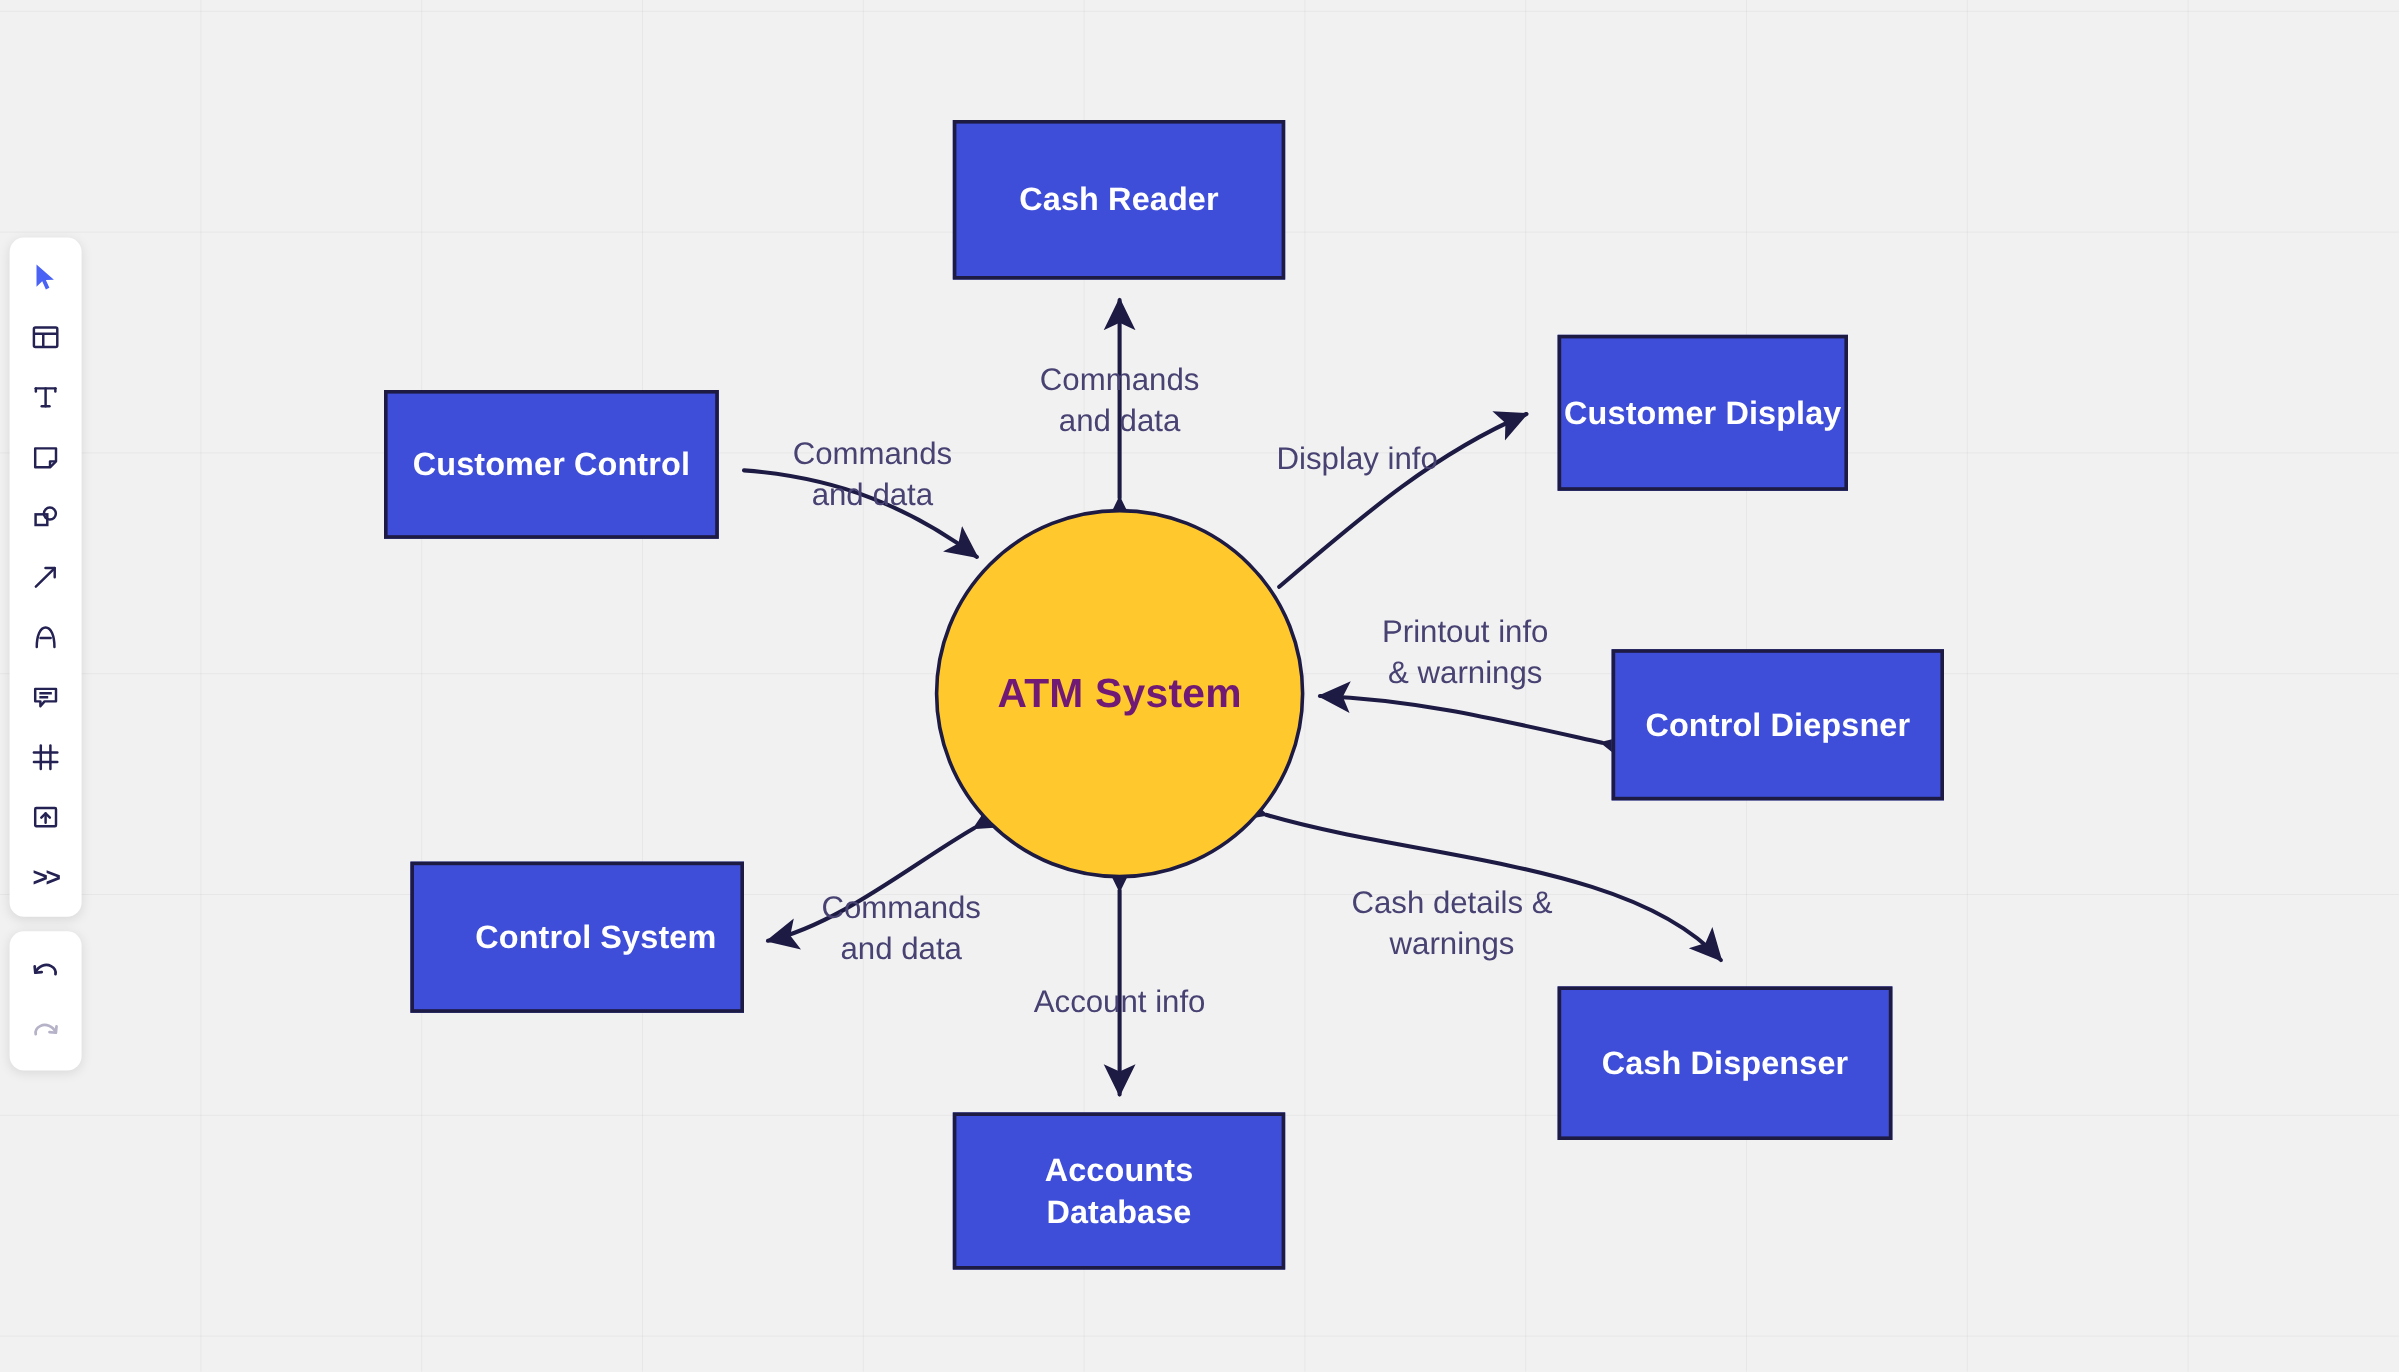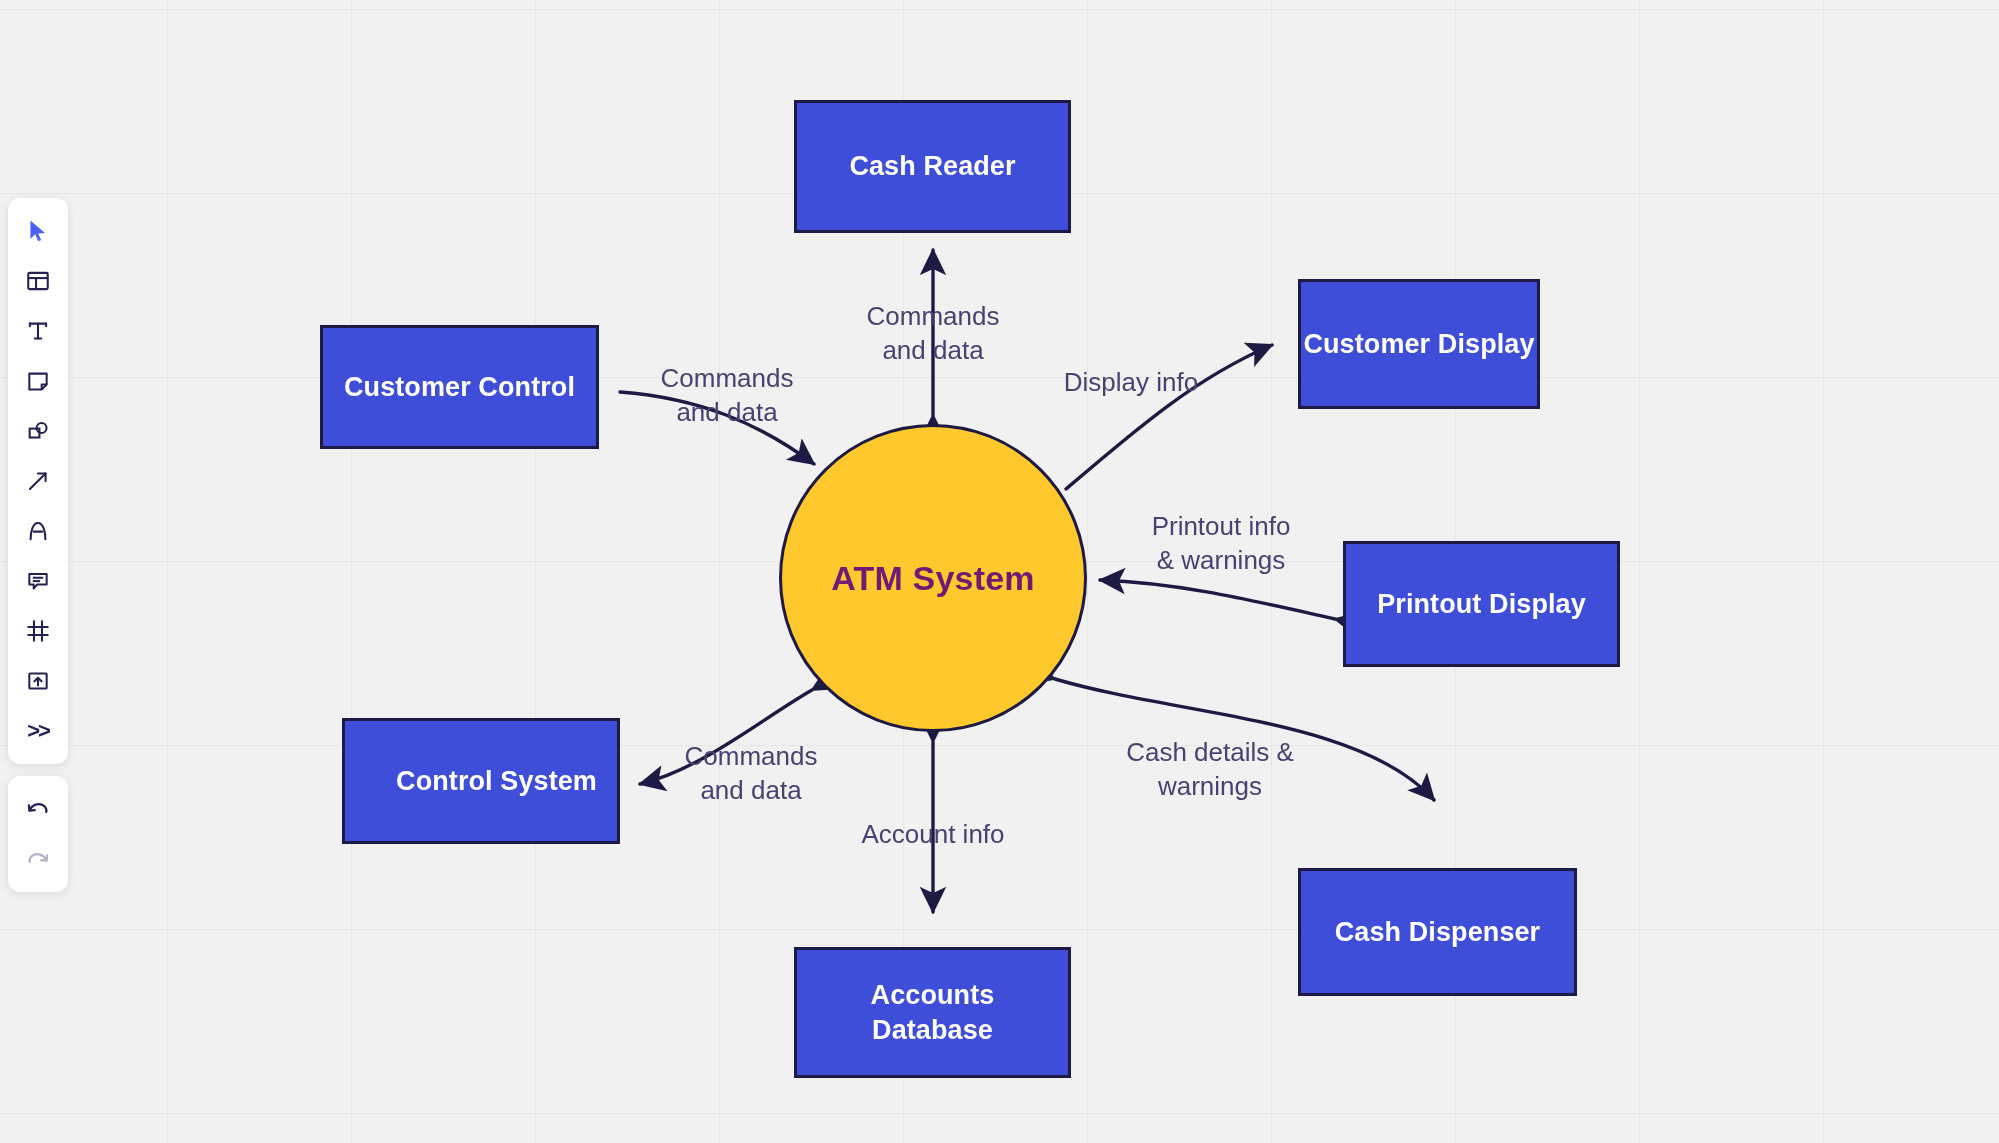--- a/index.html
+++ b/index.html
@@ -160,32 +160,32 @@
 
   <div class="node-box" style="left:320px; top:325px; width:279px; height:124px;">
     <span>Customer Control</span>
   </div>
 
   <div class="node-box" style="left:1298px; top:279px; width:242px; height:130px;">
     <span>Customer Display</span>
   </div>
 
   <div class="node-box" style="left:1343px; top:541px; width:277px; height:126px;">
-    <span>Printout Display</span>
-  </div>
-
-  <div class="node-box" style="left:1298px; top:822px; width:279px; height:128px;margin-top:46px;">
+    <span>Control Diepsner</span>
+  </div>
+
+  <div class="node-box" style="left:1298px; top:822px; width:279px; height:128px;">
     <span>Cash Dispenser</span>
   </div>
 
   <div class="node-box" style="left:342px; top:718px; width:278px; height:126px;padding-left:31px;">
     <span>Control System</span>
   </div>
 
-  <div class="node-box" style="left:794px; top:927px; width:277px; height:131px;margin-top:20px;">
+  <div class="node-box" style="left:794px; top:927px; width:277px; height:131px;">
     <span class="ml" style="white-space:pre-line;">Accounts
 Database</span>
   </div>
 
   <div class="edge-label" style="left:813px; top:300px; width:240px;">Commands
 and data</div>
 
   <div class="edge-label" style="left:607px; top:362px; width:240px;">Commands
 and data</div>
 

